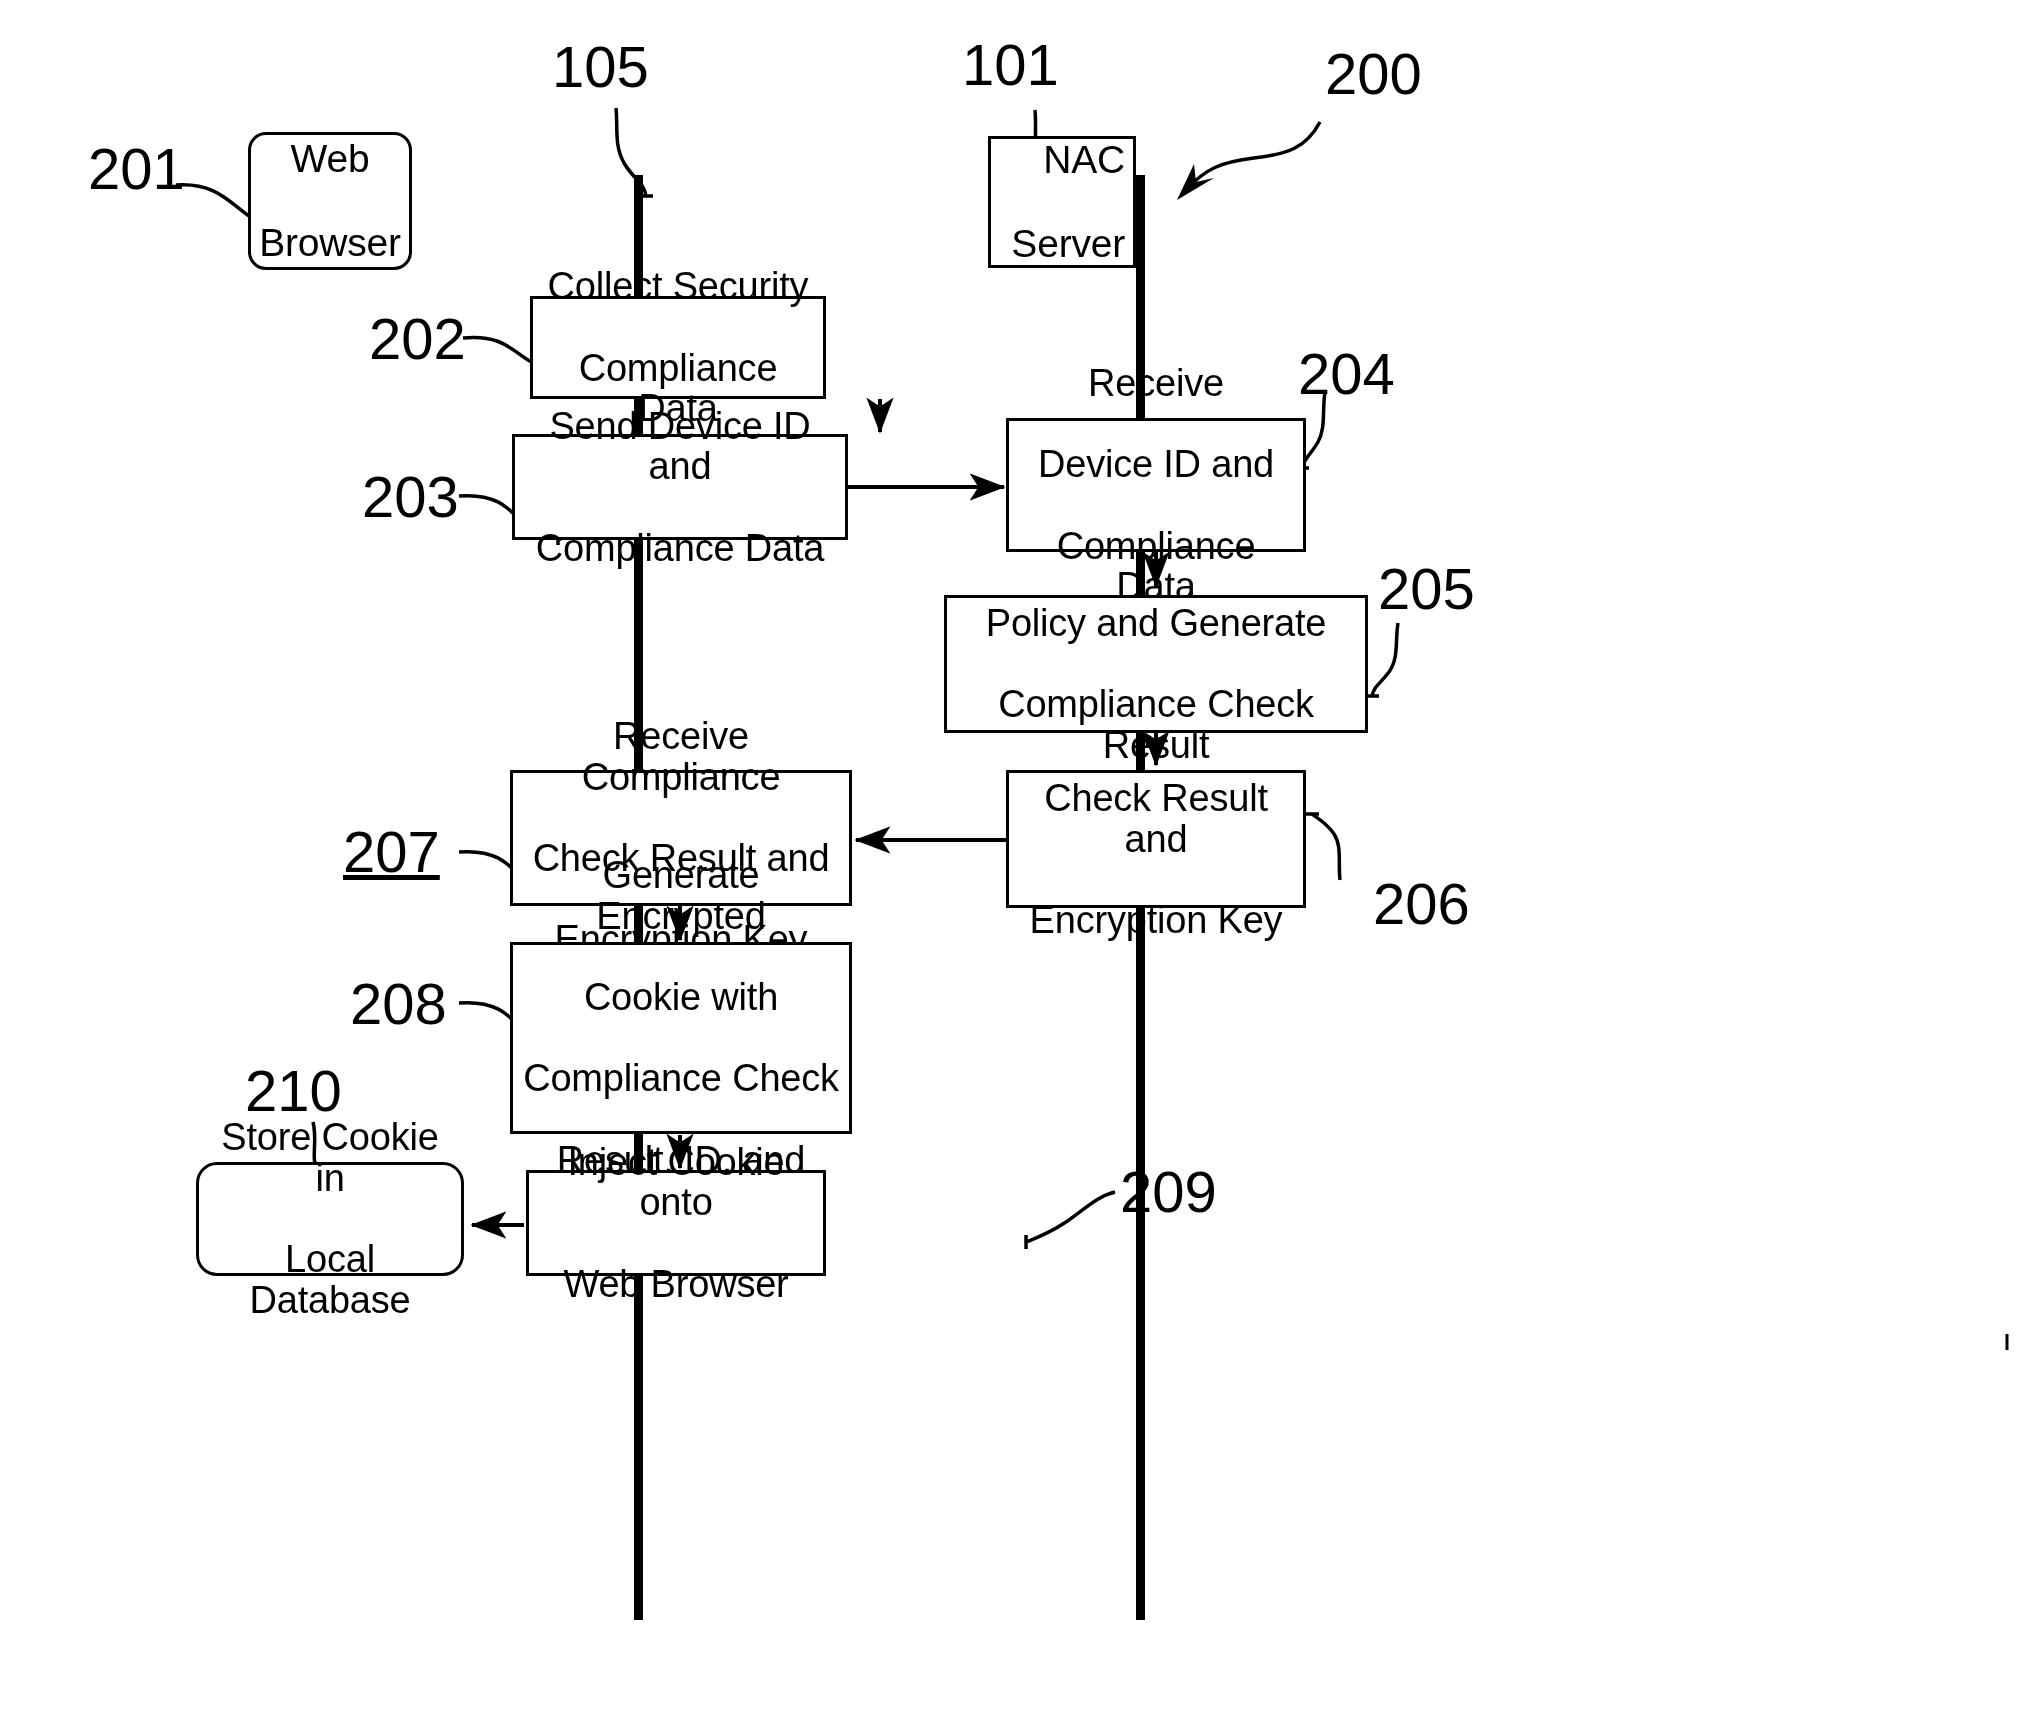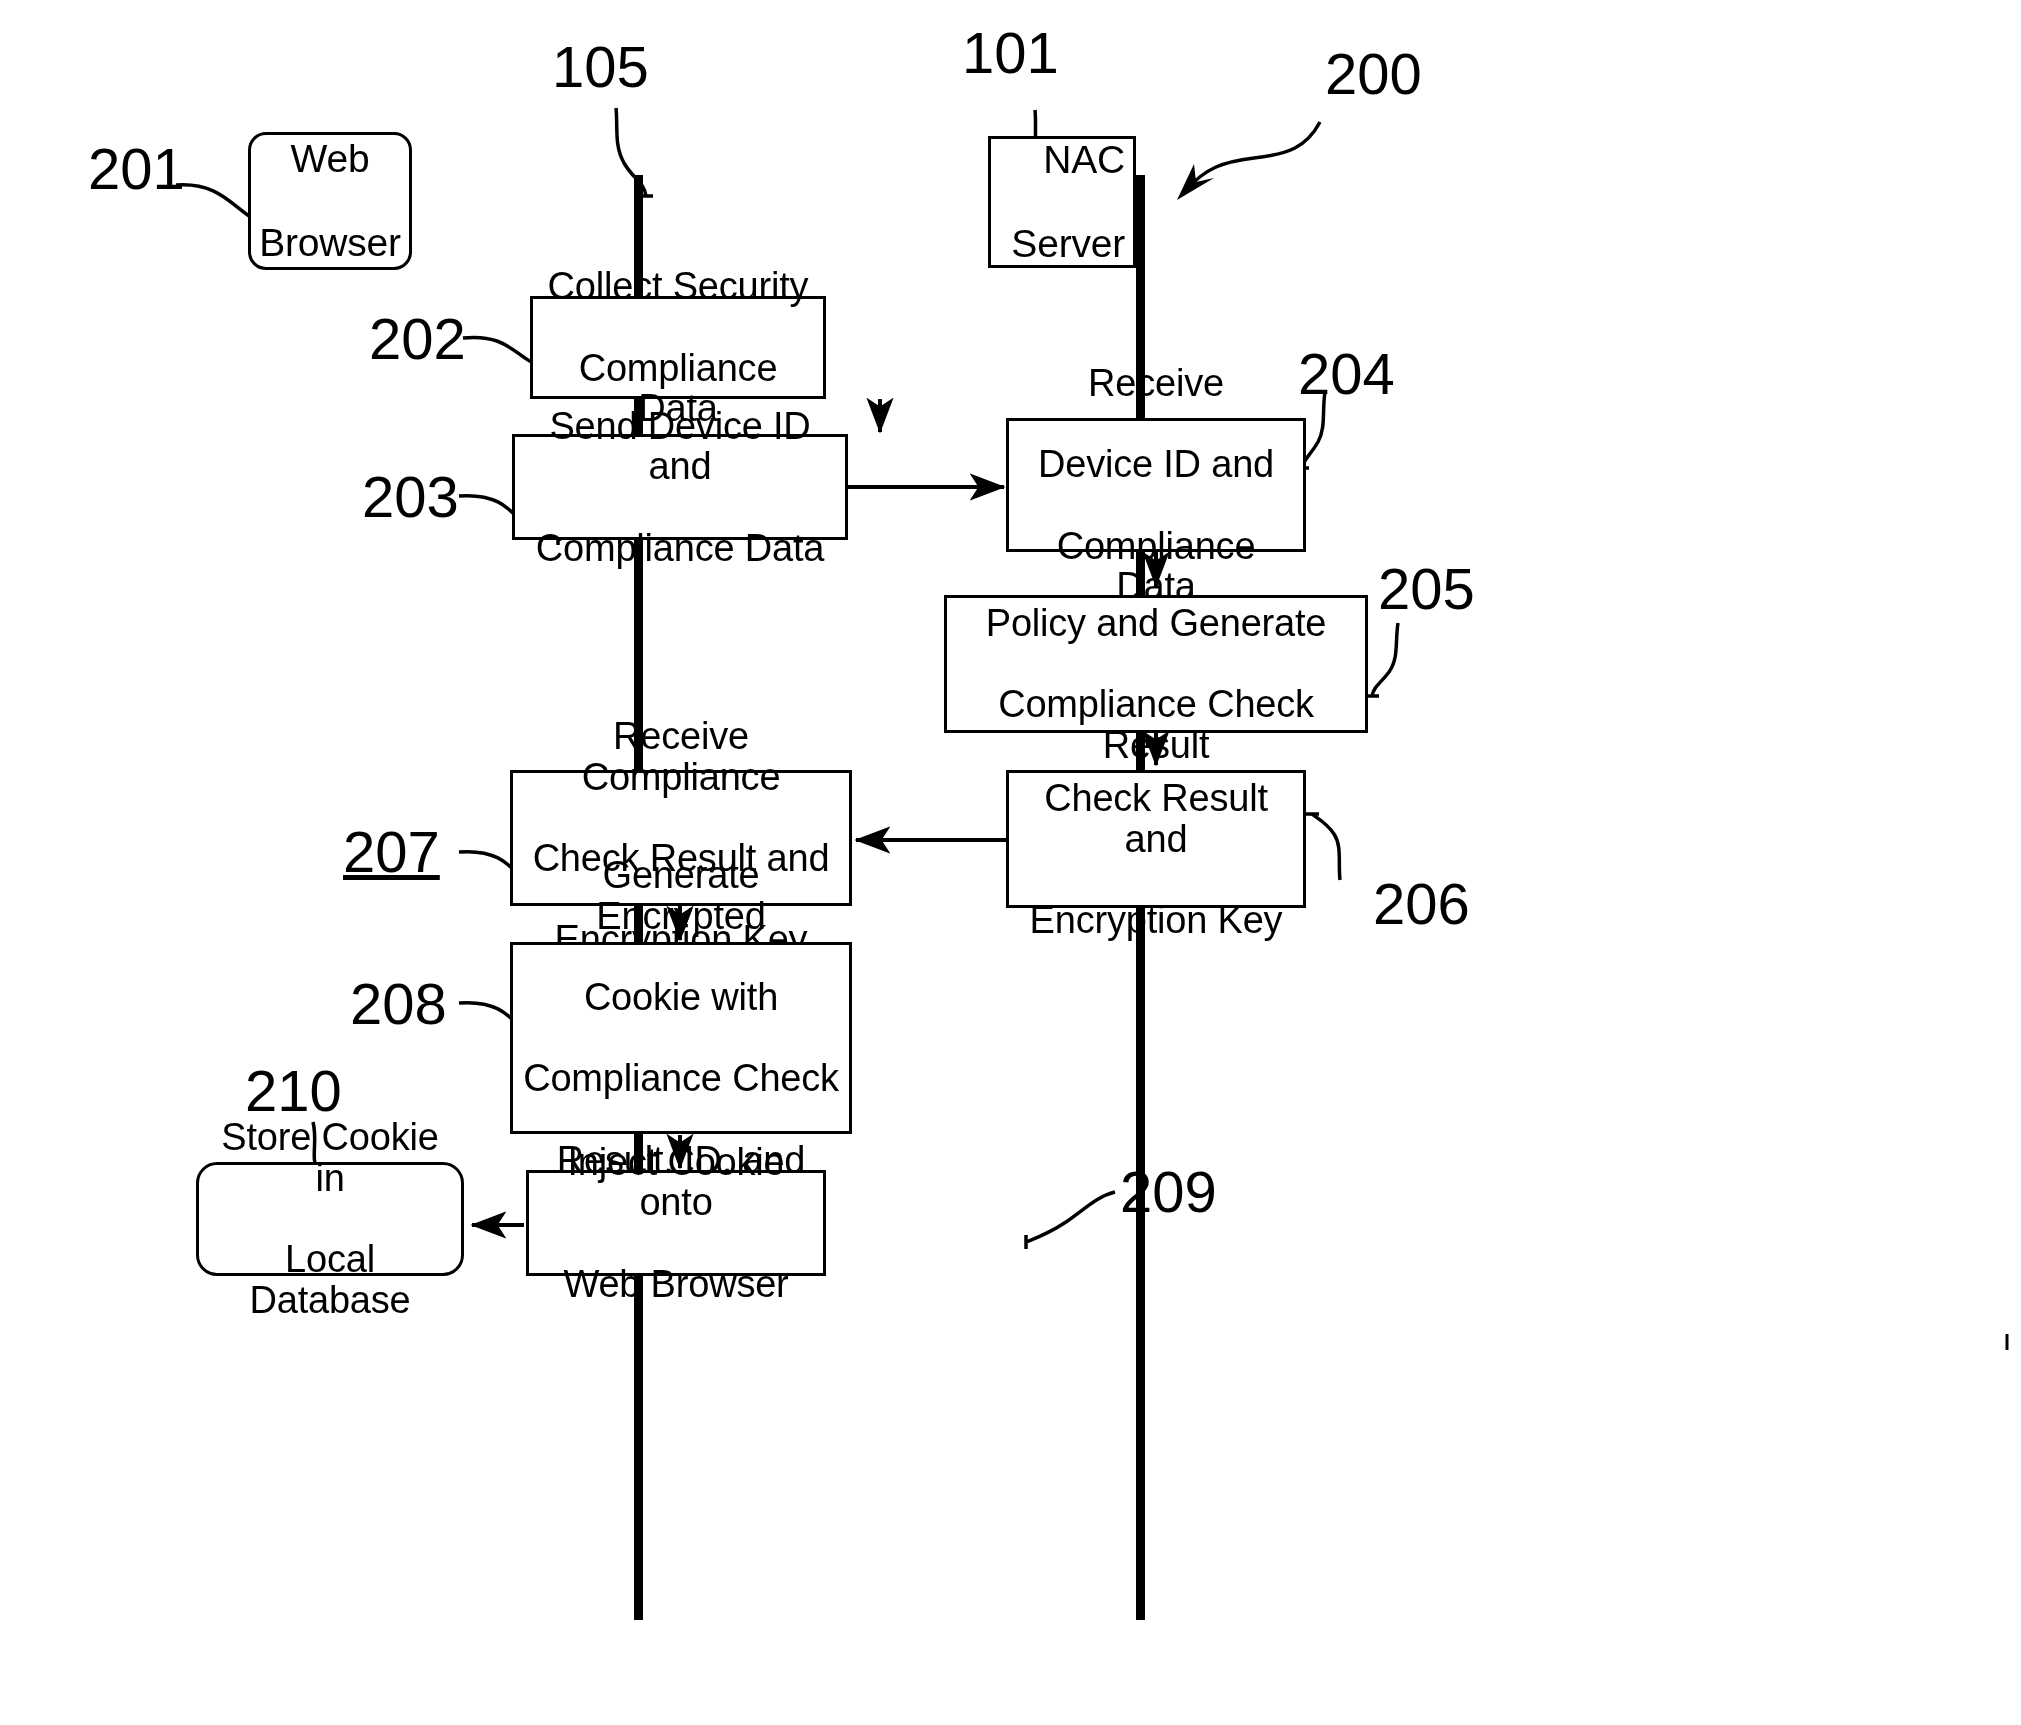--- a/index.html
+++ b/index.html
@@ -213,21 +213,21 @@
 
   <div class="pbox" style="left:196px; top:1162px; width:268px; height:114px;border-radius:21px;">
     <span>
       <span>Store Cookie in</span><br>
       <span>Local Database</span>
     </span>
   </div>
 
   <div class="reflabel" style="left:88px; top:140px;">201</div>
   <div class="reflabel" style="left:552px; top:38px;">105</div>
-  <div class="reflabel" style="left:962px; top:24px;">101</div>
+  <div class="reflabel" style="left:962px; top:36px;">101</div>
   <div class="reflabel" style="left:1325px; top:45px;">200</div>
   <div class="reflabel" style="left:369px; top:310px;">202</div>
   <div class="reflabel" style="left:362px; top:468px;">203</div>
   <div class="reflabel" style="left:1298px; top:345px;">204</div>
   <div class="reflabel" style="left:1378px; top:560px;">205</div>
   <div class="reflabel" style="left:1373px; top:875px;">206</div>
   <div class="reflabel" style="left:343px; top:823px;text-decoration:underline;">207</div>
   <div class="reflabel" style="left:350px; top:975px;">208</div>
   <div class="reflabel" style="left:1120px; top:1163px;">209</div>
   <div class="reflabel" style="left:245px; top:1062px;">210</div>

